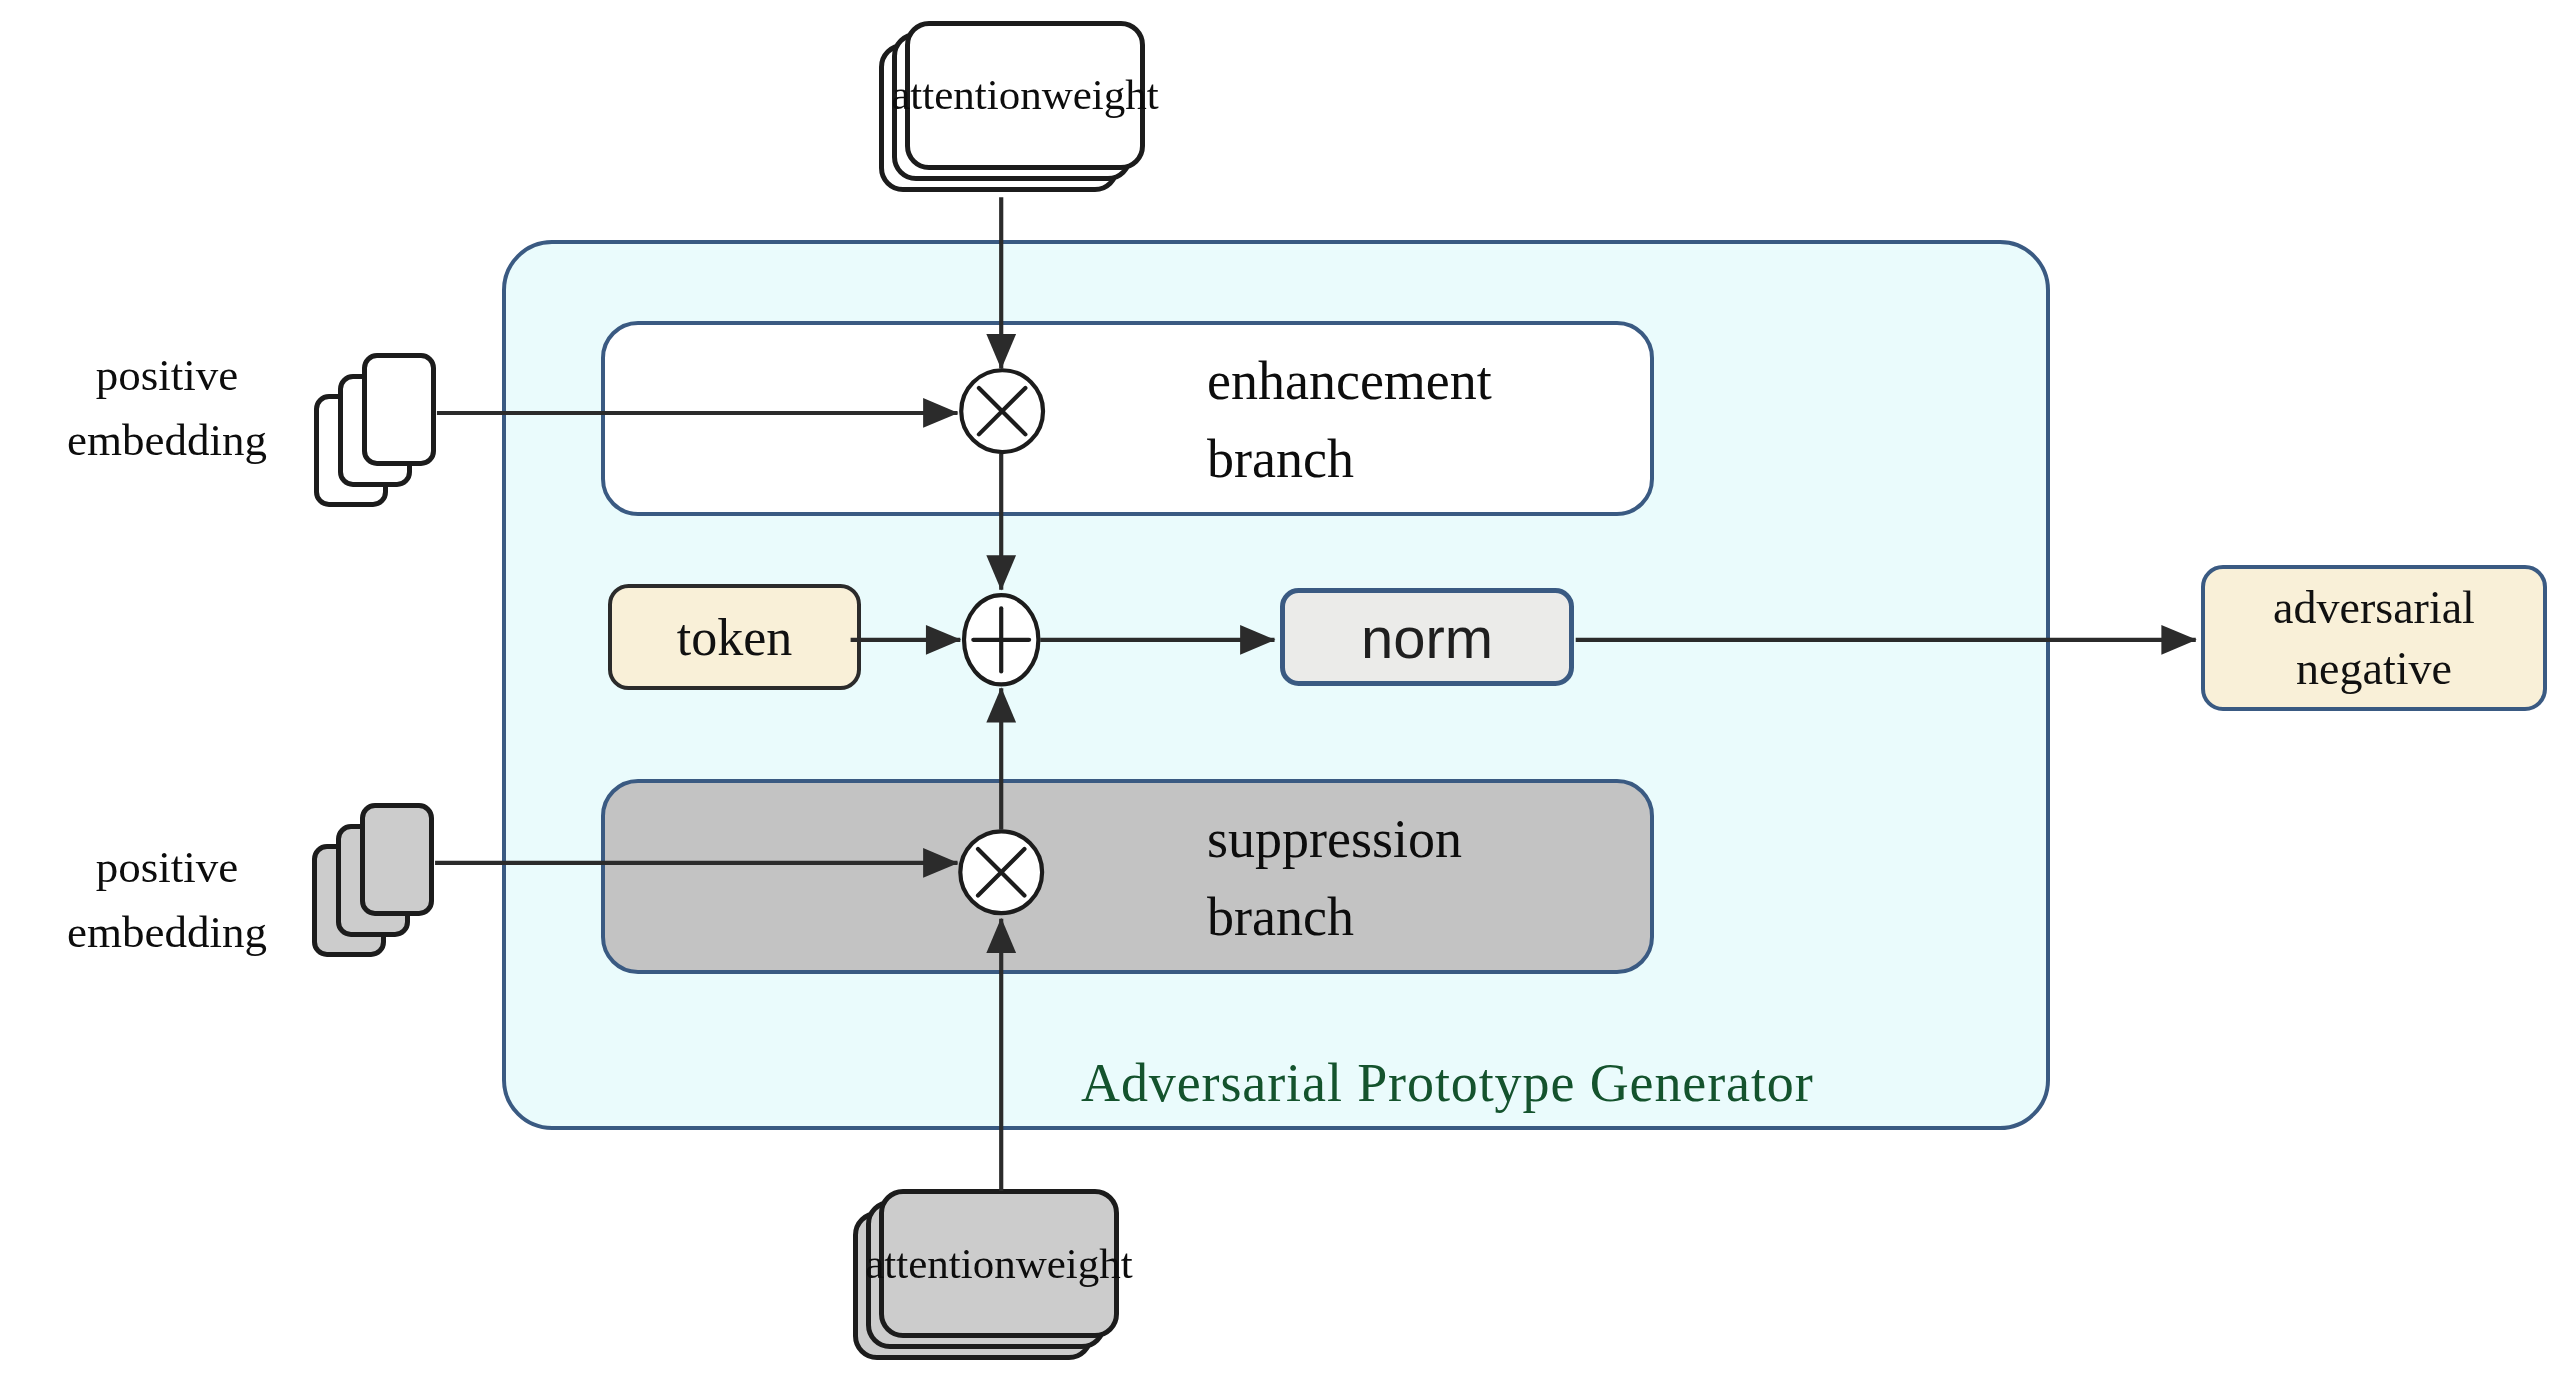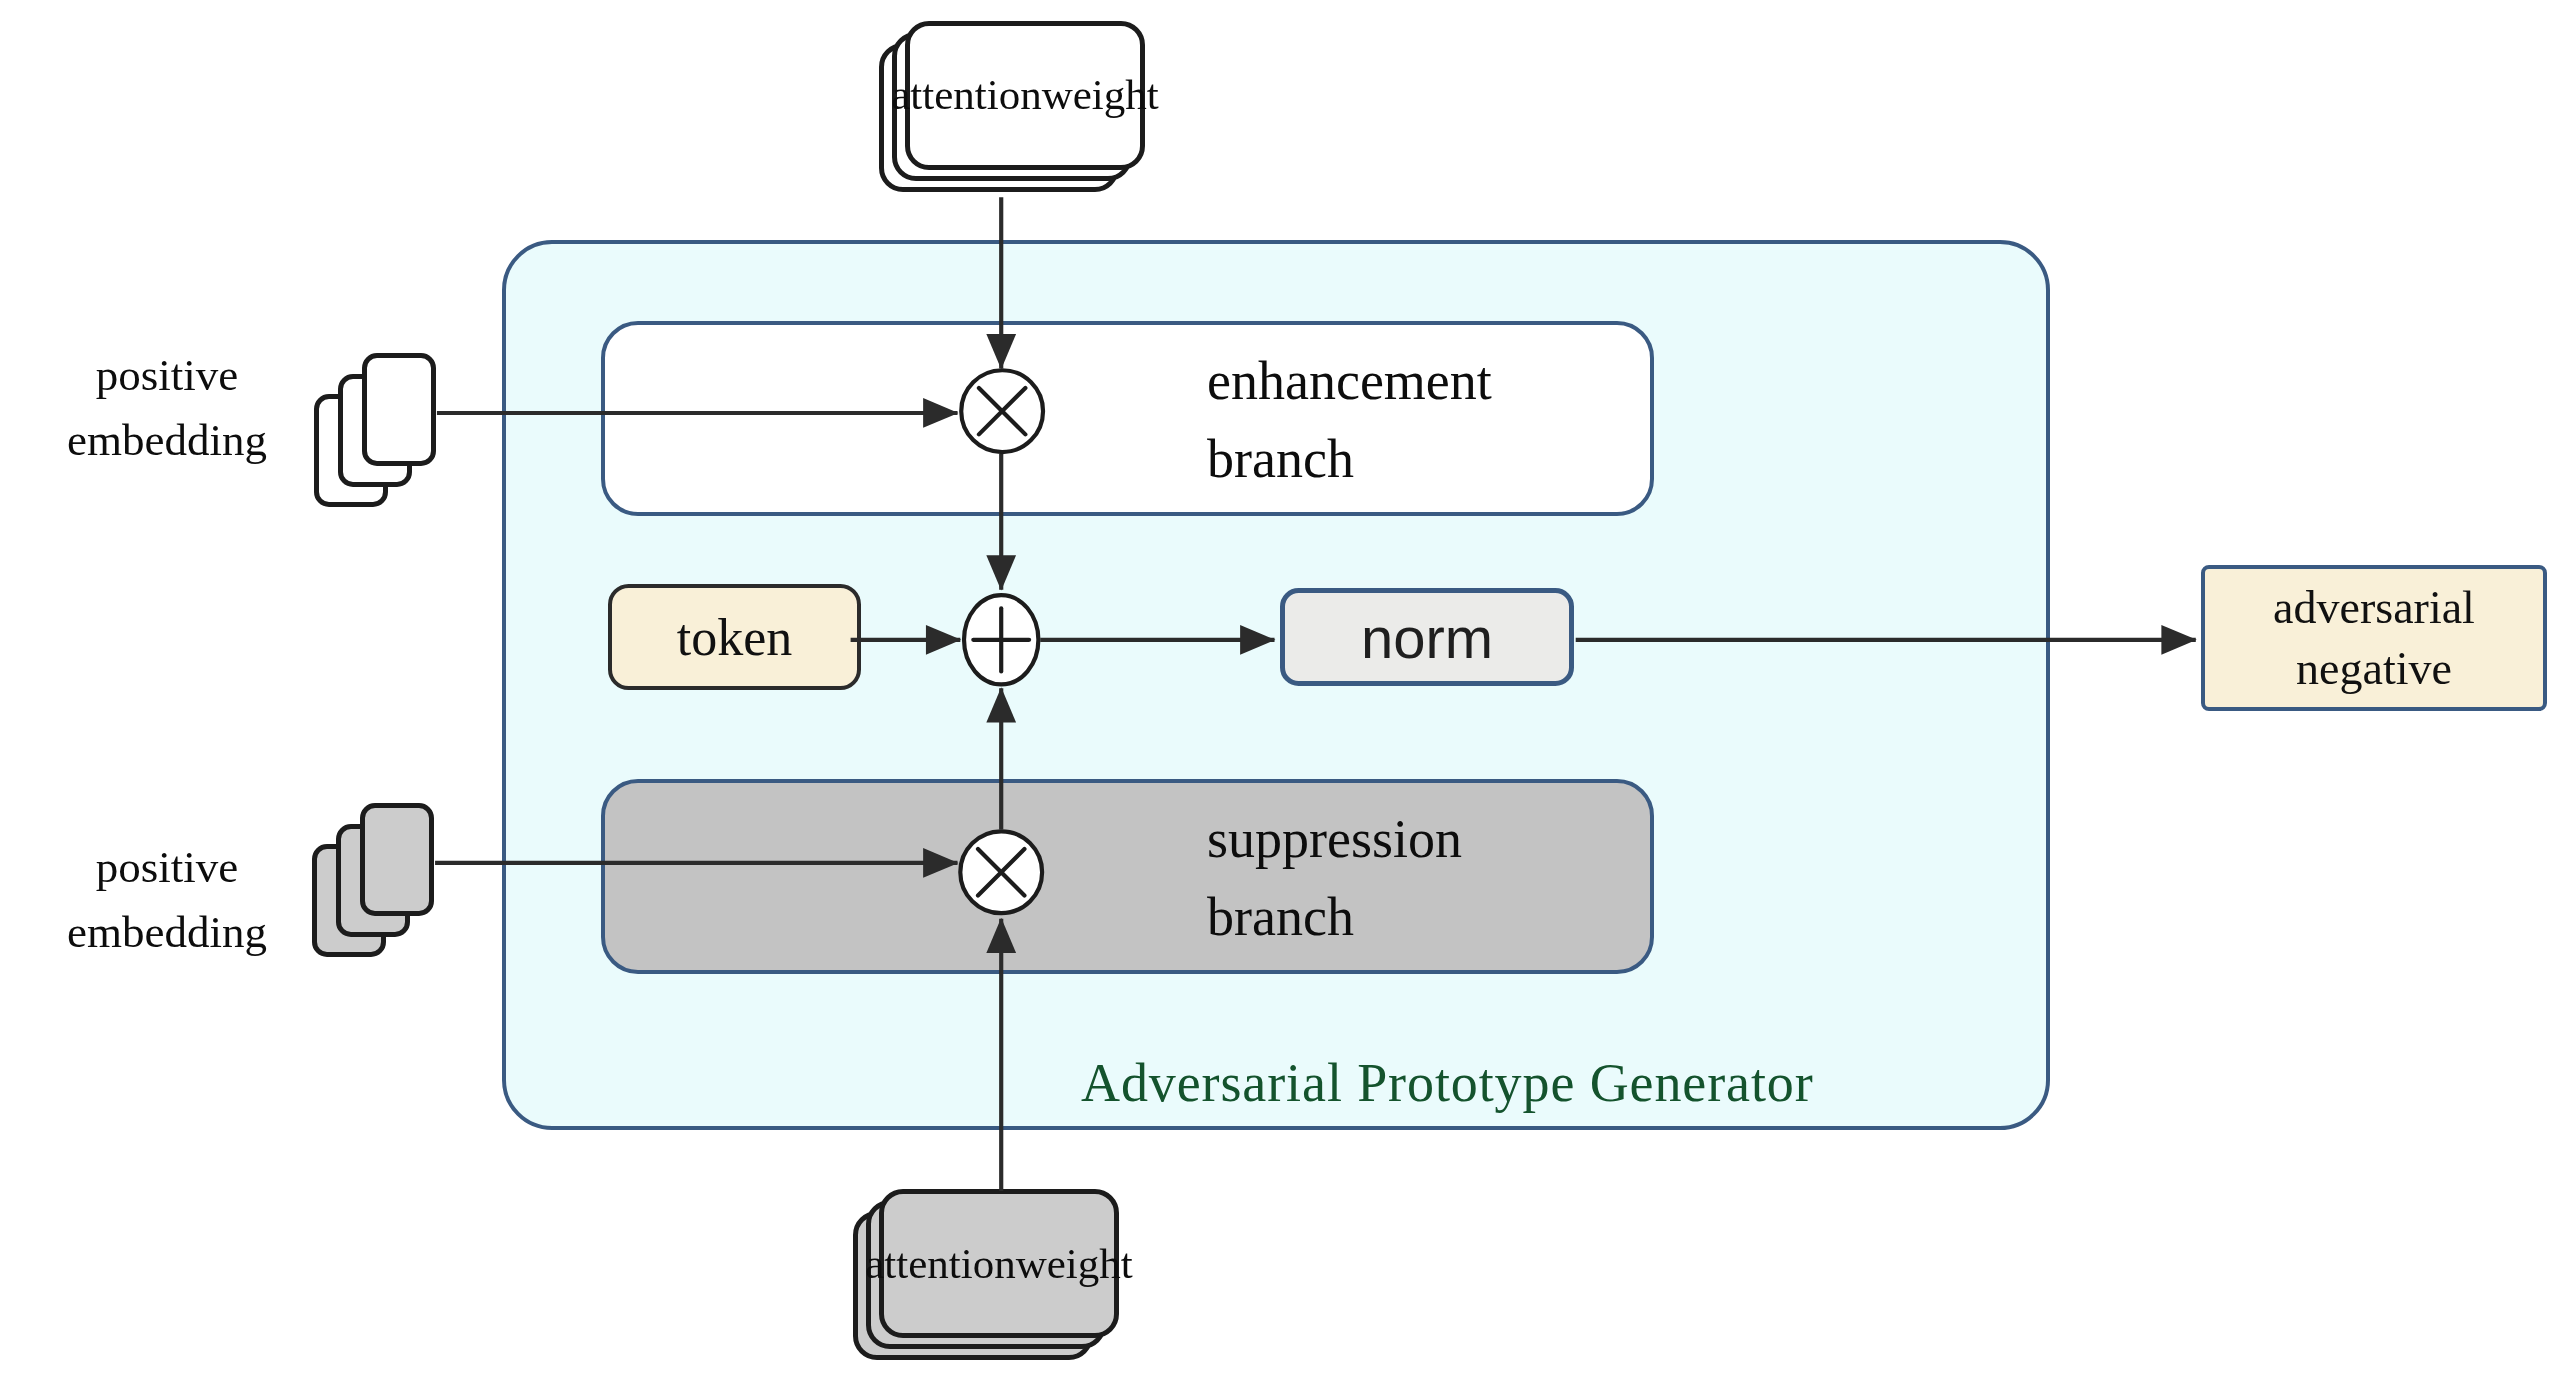--- a/index.html
+++ b/index.html
@@ -44,21 +44,21 @@
     display:flex;align-items:center;justify-content:center;font-size:52px;
   }
   .norm-box{
     position:absolute;left:1280px;top:588px;width:294px;height:98px;box-sizing:border-box;
     background:var(--normfill);border:5.6px solid var(--navy);border-radius:18.6px;
     display:flex;align-items:center;justify-content:center;
     font-family:"Liberation Sans","DejaVu Sans",sans-serif;font-size:58px;color:#1f1f1f;
   }
   .proto-box{
     position:absolute;left:2201px;top:565px;width:346px;height:146px;box-sizing:border-box;
-    background:var(--cream);border:4.6px solid var(--navy);border-radius:8px;
+    background:var(--cream);border:4.6px solid var(--navy);border-radius:22px;
     display:flex;flex-direction:column;align-items:center;justify-content:center;
     font-size:46px;line-height:61px;text-align:center;
   }
   
   .side-label{
     position:absolute;left:37px;width:260px;text-align:center;
     font-size:45px;line-height:65px;color:#0d0d0d;
   }
   .side-label.pos{top:343px;}
   .side-label.neg{top:835px;}

